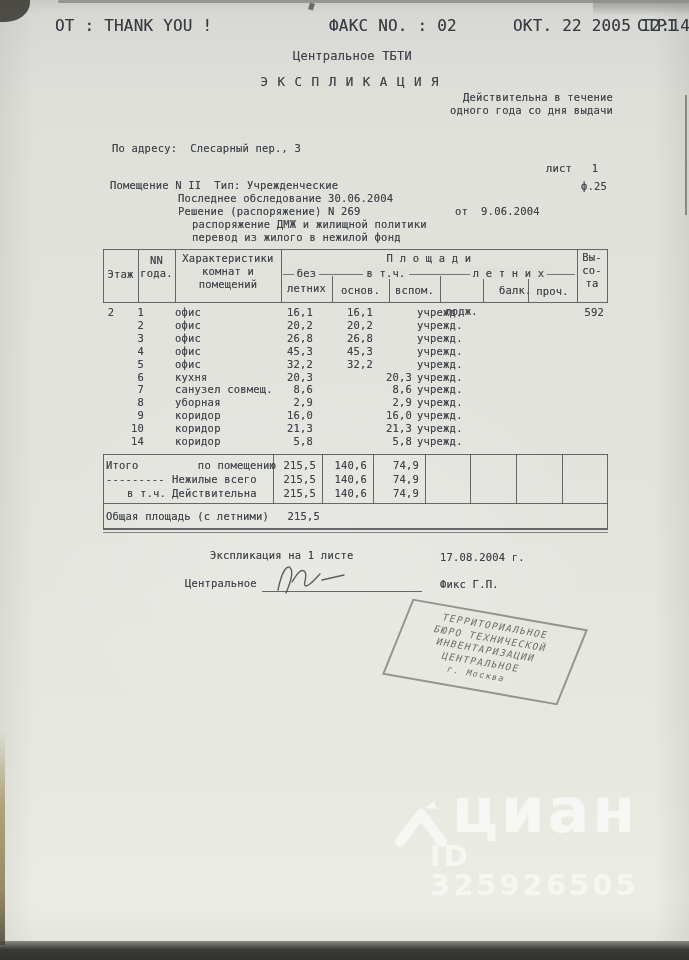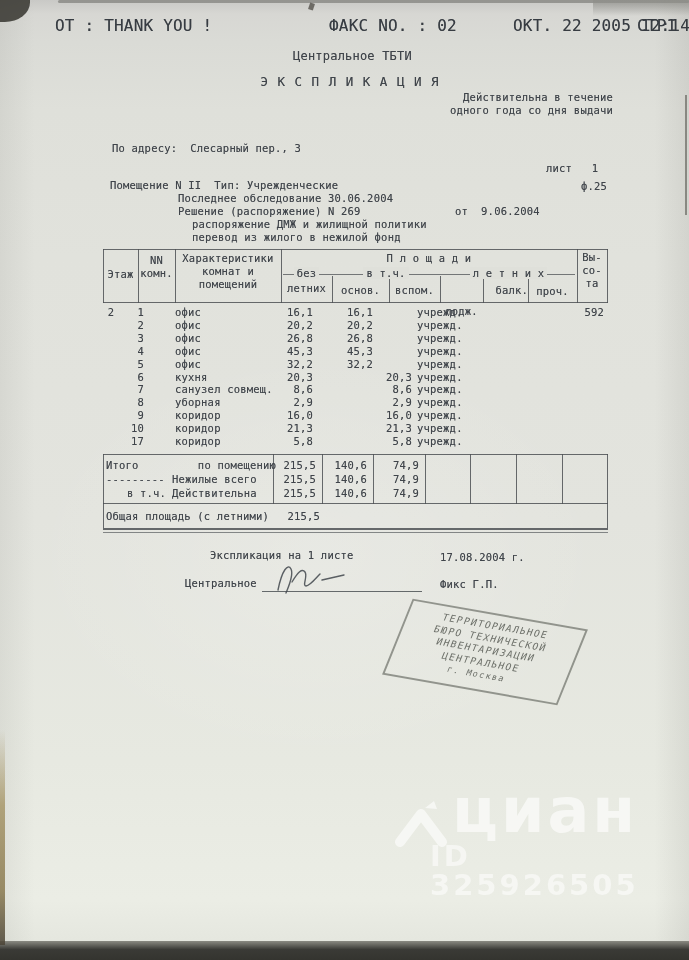--- a/index.html
+++ b/index.html
@@ -76,33 +76,33 @@
   <div class="ln vl" style="left:607px;top:249px;height:54px;"></div>
   <div class="ln hl" style="left:283px;top:274px;width:292px;opacity:.75;"></div>
   <div class="ln vl" style="left:332px;top:276px;height:27px;"></div>
   <div class="ln vl" style="left:389px;top:276px;height:27px;"></div>
   <div class="ln vl" style="left:440px;top:276px;height:27px;"></div>
   <div class="ln vl" style="left:483px;top:276px;height:27px;"></div>
   <div class="ln vl" style="left:528px;top:276px;height:27px;"></div>
 
   <div class="t" style="left:103px;top:268px;width:35px;text-align:center;">Этаж</div>
   <div class="t" style="left:138px;top:254px;width:37px;text-align:center;">NN</div>
-  <div class="t" style="left:138px;top:267px;width:37px;text-align:center;">комн.</div>
+  <div class="t" style="left:138px;top:267px;width:37px;text-align:center;">года.</div>
   <div class="t" style="left:175px;top:252px;width:106px;text-align:center;">Характеристики</div>
   <div class="t" style="left:175px;top:265px;width:106px;text-align:center;">комнат и</div>
   <div class="t" style="left:175px;top:278px;width:106px;text-align:center;">помещений</div>
   <div class="t" style="left:281px;top:252px;width:296px;text-align:center;">П л о щ а д и</div>
   <div class="t" style="left:281px;top:267px;width:51px;text-align:center;"><span class="hdlbl">без</span></div>
   <div class="t" style="left:332px;top:267px;width:108px;text-align:center;"><span class="hdlbl">в т.ч.</span></div>
   <div class="t" style="left:440px;top:267px;width:137px;text-align:center;"><span class="hdlbl">л е т н и х</span></div>
   <div class="t" style="left:281px;top:282px;width:51px;text-align:center;">летних</div>
   <div class="t" style="left:332px;top:284px;width:57px;text-align:center;">основ.</div>
   <div class="t" style="left:389px;top:284px;width:51px;text-align:center;">вспом.</div>
   <div class="t" style="left:440px;top:284px;width:43px;text-align:center;margin-top:21px;">лодж.</div>
-  <div class="t" style="left:483px;top:284px;width:45px;text-align:right;">балк.</div>
+  <div class="t" style="left:483px;top:284px;width:45px;text-align:left;padding-left:16px;">балк.</div>
   <div class="t" style="left:528px;top:285px;width:49px;text-align:center;">проч.</div>
   <div class="t" style="left:577px;top:251px;width:30px;text-align:center;">Вы-</div>
   <div class="t" style="left:577px;top:264px;width:30px;text-align:center;">со-</div>
   <div class="t" style="left:577px;top:277px;width:30px;text-align:center;">та</div>
 
   <div id="table-body" style="position:absolute;inset:0;">
       <div>
         <span class="cell" style="left: 103px; top: 306px; width: 16px; text-align: center;">2</span>
         <span class="cell" style="left: 114px; top: 306px; width: 30px; text-align: right;">1</span>
         <span class="cell" style="left: 175px; top: 306px; width: 112px; text-align: left;">офис</span>
@@ -168,21 +168,21 @@
         <span class="cell" style="left: 417px; top: 409.2px; width: 62px; text-align: left;">учрежд.</span>
       </div>
       <div>
         <span class="cell" style="left: 114px; top: 422.1px; width: 30px; text-align: right;">10</span>
         <span class="cell" style="left: 175px; top: 422.1px; width: 112px; text-align: left;">коридор</span>
         <span class="cell" style="left: 253px; top: 422.1px; width: 60px; text-align: right;">21,3</span>
         <span class="cell" style="left: 350px; top: 422.1px; width: 62px; text-align: right;">21,3</span>
         <span class="cell" style="left: 417px; top: 422.1px; width: 62px; text-align: left;">учрежд.</span>
       </div>
       <div>
-        <span class="cell" style="left: 114px; top: 435px; width: 30px; text-align: right;">17</span>
+        <span class="cell" style="left: 114px; top: 435px; width: 30px; text-align: right;">14</span>
         <span class="cell" style="left: 175px; top: 435px; width: 112px; text-align: left;">коридор</span>
         <span class="cell" style="left: 253px; top: 435px; width: 60px; text-align: right;">5,8</span>
         <span class="cell" style="left: 350px; top: 435px; width: 62px; text-align: right;">5,8</span>
         <span class="cell" style="left: 417px; top: 435px; width: 62px; text-align: left;">учрежд.</span>
       </div>
     </div>
 
   <div class="ln hl" style="left:103px;top:454px;width:505px;"></div>
   <div class="ln hl" style="left:103px;top:503px;width:505px;"></div>
   <div class="ln vl" style="left:103px;top:454px;height:50px;"></div>

